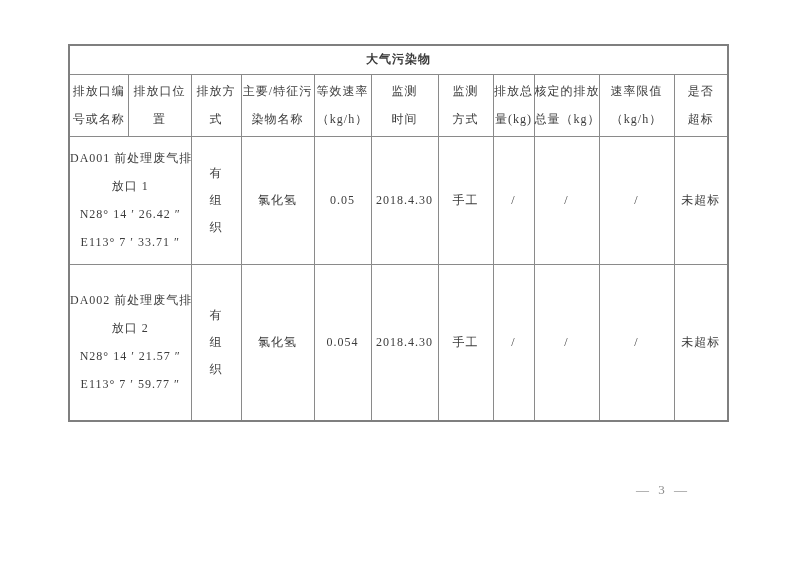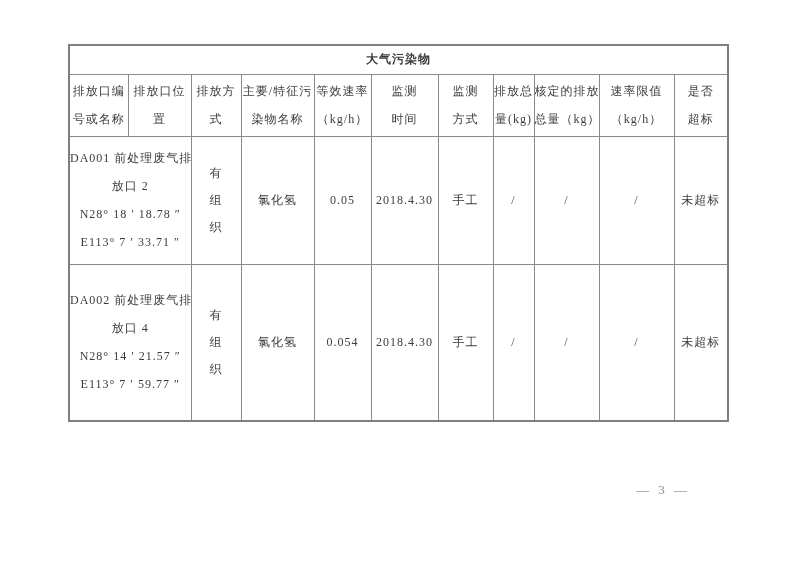--- a/index.html
+++ b/index.html
@@ -127,43 +127,43 @@
       </td>
       <td>
         <div class="hline">是否</div>
         <div class="hline">超标</div>
       </td>
     </tr>
 
     <tr class="r-data1">
       <td colspan="2" class="outlet-cell">
         <div class="dline">DA001 前处理废气排</div>
-        <div class="dline">放口 2</div>
-        <div class="dline">N28° 18 ′ 18.78 ″</div>
+        <div class="dline">放口 1</div>
+        <div class="dline">N28° 14 ′ 26.42 ″</div>
         <div class="dline">E113° 7 ′ 33.71 ″</div>
       </td>
       <td>
         <div class="mline">有</div>
         <div class="mline">组</div>
         <div class="mline">织</div>
       </td>
       <td>氯化氢</td>
       <td>0.05</td>
       <td>2018.4.30</td>
       <td>手工</td>
       <td>/</td>
       <td>/</td>
       <td>/</td>
       <td>未超标</td>
     </tr>
 
     <tr class="r-data2">
       <td colspan="2" class="outlet-cell">
         <div class="dline">DA002 前处理废气排</div>
-        <div class="dline">放口 4</div>
+        <div class="dline">放口 2</div>
         <div class="dline">N28° 14 ′ 21.57 ″</div>
         <div class="dline">E113° 7 ′ 59.77 ″</div>
       </td>
       <td>
         <div class="mline">有</div>
         <div class="mline">组</div>
         <div class="mline">织</div>
       </td>
       <td>氯化氢</td>
       <td>0.054</td>

